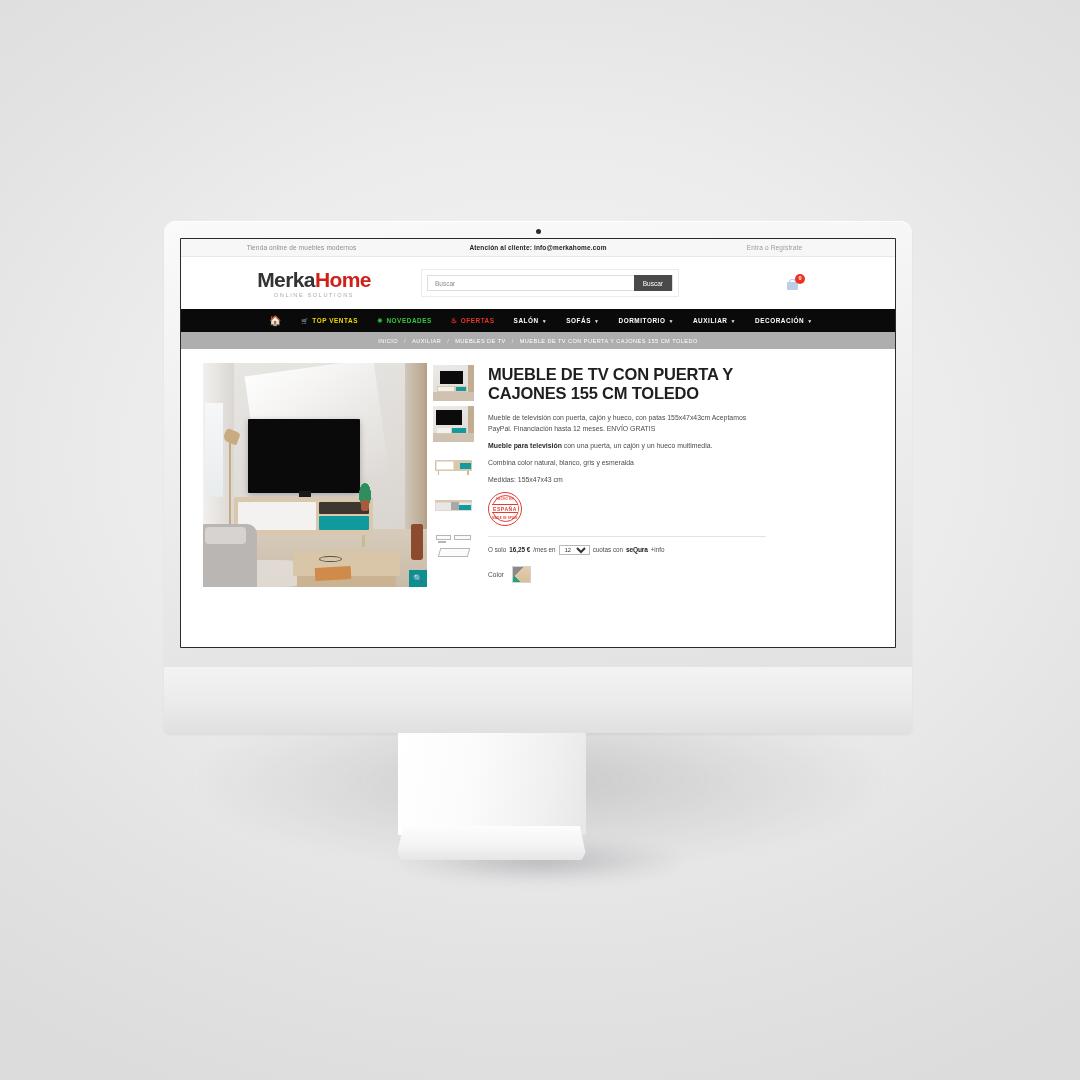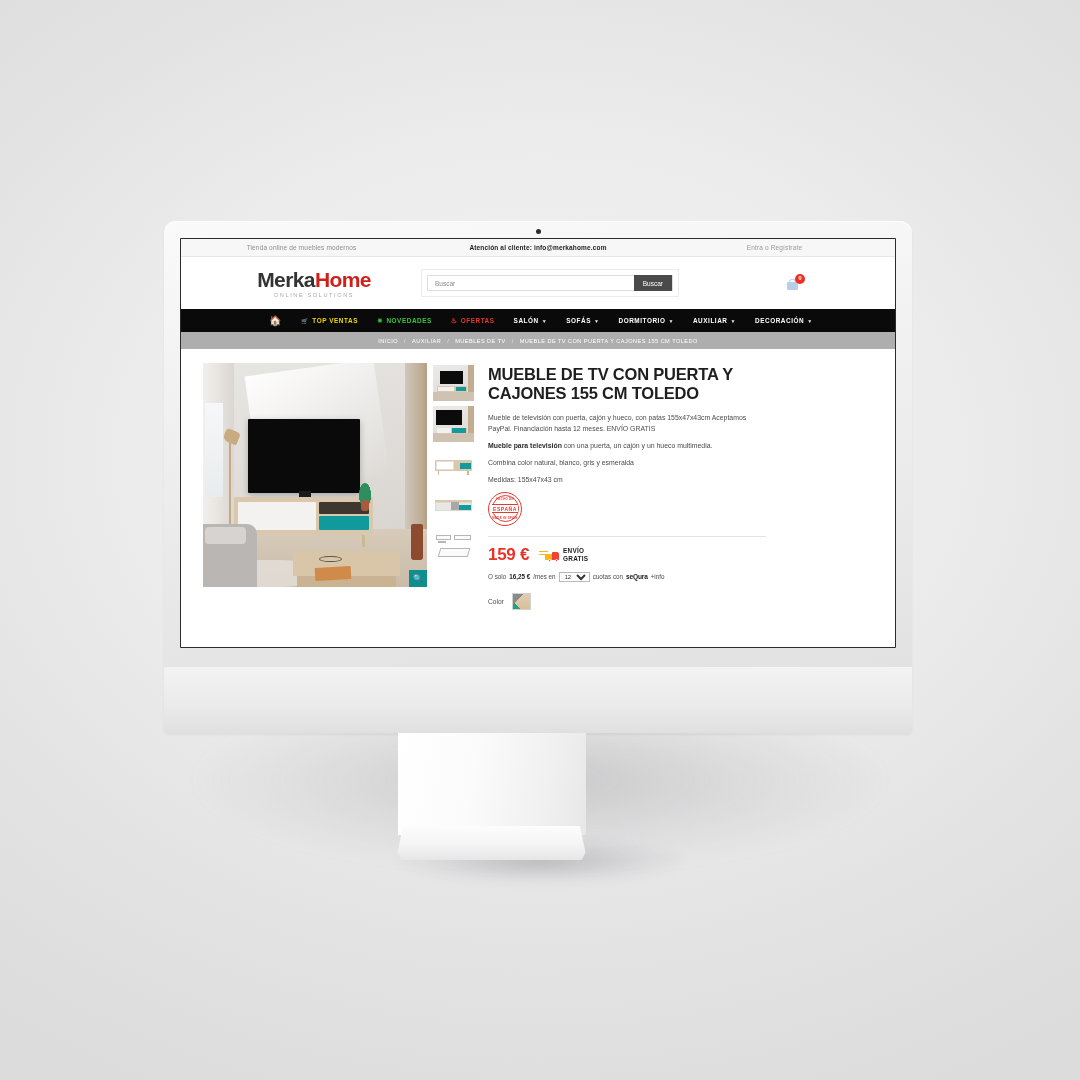--- a/index.html
+++ b/index.html
@@ -478,37 +478,20 @@
             </div>
 
             <div class="stamp">
               <span class="stamp-top">HECHO EN</span>
               <span class="stamp-txt">ESPAÑA</span>
               <span class="stamp-bot">MADE IN SPAIN</span>
             </div>
 
             <div class="divider"></div>
 
-            <div class="pricerow">
-              <div class="price">159 €</div>
-              <div class="shipping">
-                <div class="truck">
-                  <div class="ln1"></div>
-                    <div class="ln2"></div>
-                  <div class="box"></div>
-                    <div class="cab"></div>
-                  <div class="w1"></div>
-                    <div class="w2"></div>
-                </div>
-                <div class="shiptxt">
-                  <div>ENVÍO</div>
-                  <div>GRATIS</div>
-                </div>
-              </div>
-            </div>
 
             <div class="installment">
               <span>O solo</span>
               <b>16,25 €</b>
               <span>/mes en</span>
               <select class="sel-cuotas">
                 <option>12</option>
               </select>
               <span>cuotas con</span>
               <span class="sequra">seQura</span>

